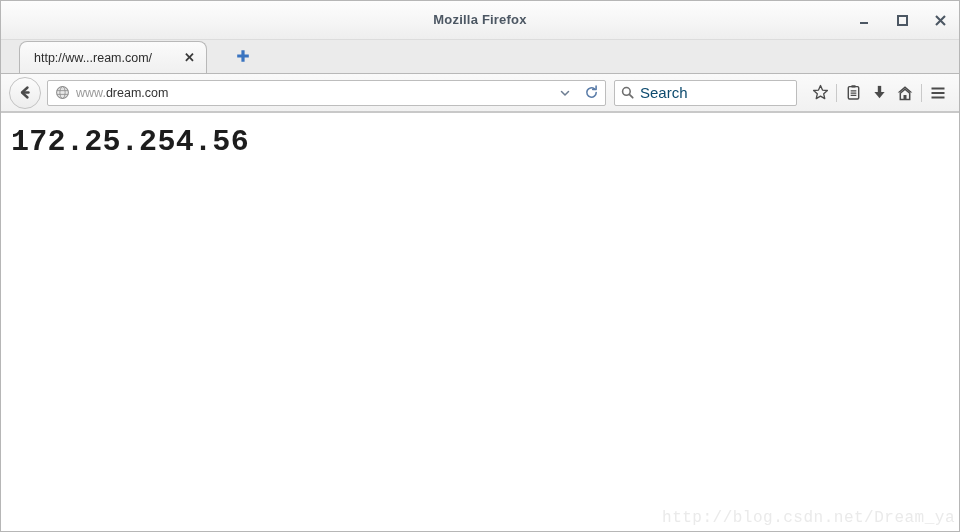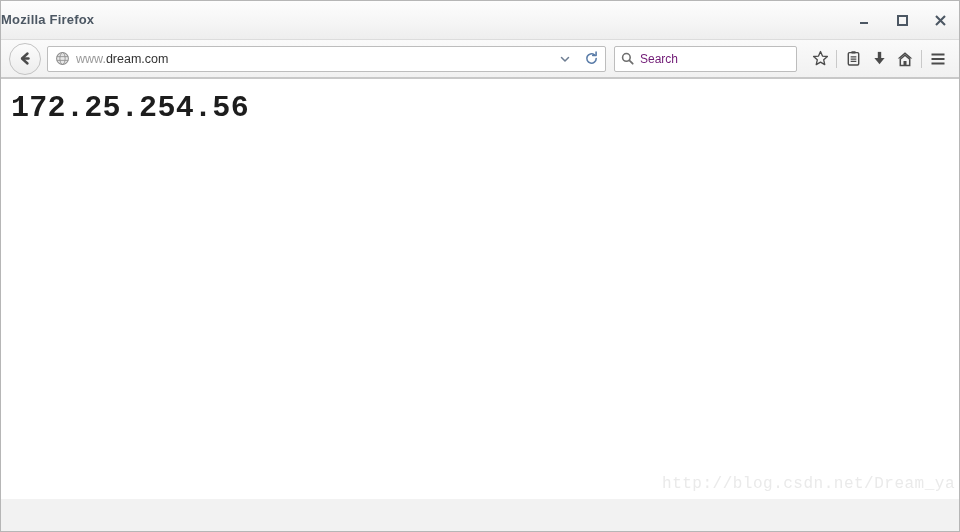--- a/index.html
+++ b/index.html
@@ -29,20 +29,21 @@
   #titlebar {
     position: relative;
     height: 38px;
     background: linear-gradient(to bottom, #fdfdfd 0%, #f7f7f7 45%, #eeeeee 100%);
     border-bottom: 1px solid #dcdcdc;
   }
   #title-text {
     position: absolute;
     left: 0; right: 0;
     top: 11px;
+    text-align: center;
     font-size: 13px;
     font-weight: bold;
     color: #4c5763;
     letter-spacing: 0.2px;
     user-select: none;
   }
   .wincontrols {
     position: absolute;
     right: 10px;
     top: 0;
@@ -182,22 +183,22 @@
     border: 1px solid #bdbdbd;
     border-radius: 2px;
     display: flex;
     align-items: center;
     padding: 0 6px;
     gap: 6px;
     margin-left: 8px;
     flex: none;
   }
   .search-placeholder {
-    font-size: 12px;
-    color: #701a75;
+    font-size: 15px;
+    color: #0c4a6e;
   }
   #toolbtns {
     display: flex;
     align-items: center;
     margin-left: 10px;
     gap: 0;
     flex: none;
   }
   .toolbtn {
     width: 26px;
@@ -265,20 +266,31 @@
         </svg>
       </div>
       <div class="winbtn">
         <svg width="13" height="13" viewBox="0 0 13 13">
           <path d="M2 2 L11 11 M11 2 L2 11" stroke="#4c5763" stroke-width="2.1" stroke-linecap="butt"></path>
         </svg>
       </div>
     </div>
   </div>
 
+  <div id="tabstrip">
+    <div id="tab">
+      <span class="tab-label">http://ww...ream.com/</span>
+      <span class="tab-close">✕</span>
+    </div>
+    <div id="newtab">
+      <svg width="18" height="18" viewBox="0 0 18 18">
+        <path d="M9 3.2 L9 14.8 M3.2 9 L14.8 9" stroke="#3a74c0" stroke-width="3.2" stroke-linecap="butt"></path>
+      </svg>
+    </div>
+  </div>
 
   <div id="navbar">
 
     <div id="backbtn">
       <svg width="17" height="17" viewBox="0 0 17 17">
         <path d="M10.5 3.5 L5 8.5 L10.5 13.5" fill="none" stroke="#4b4b4b" stroke-width="2.4" stroke-linecap="round" stroke-linejoin="round"></path>
         <path d="M5.6 8.5 L11.5 8.5" stroke="#4b4b4b" stroke-width="2.4" stroke-linecap="round"></path>
       </svg>
     </div>
 

